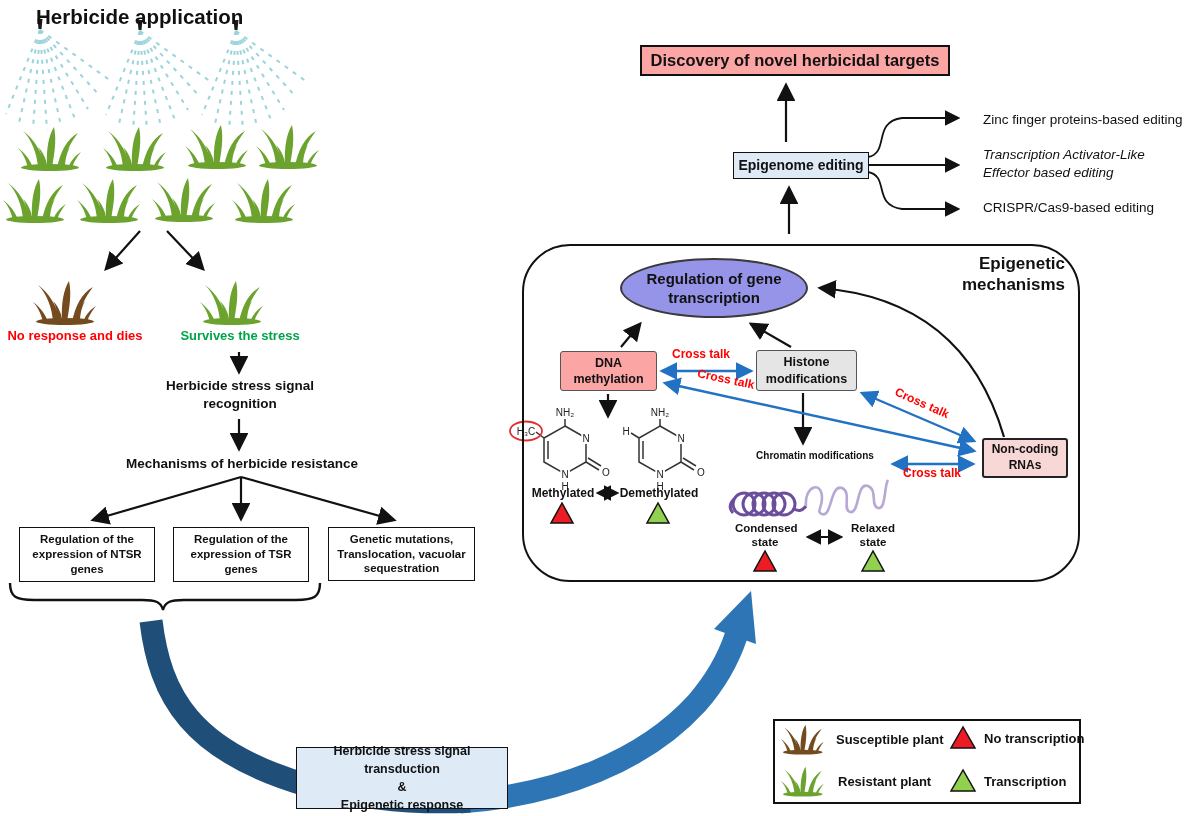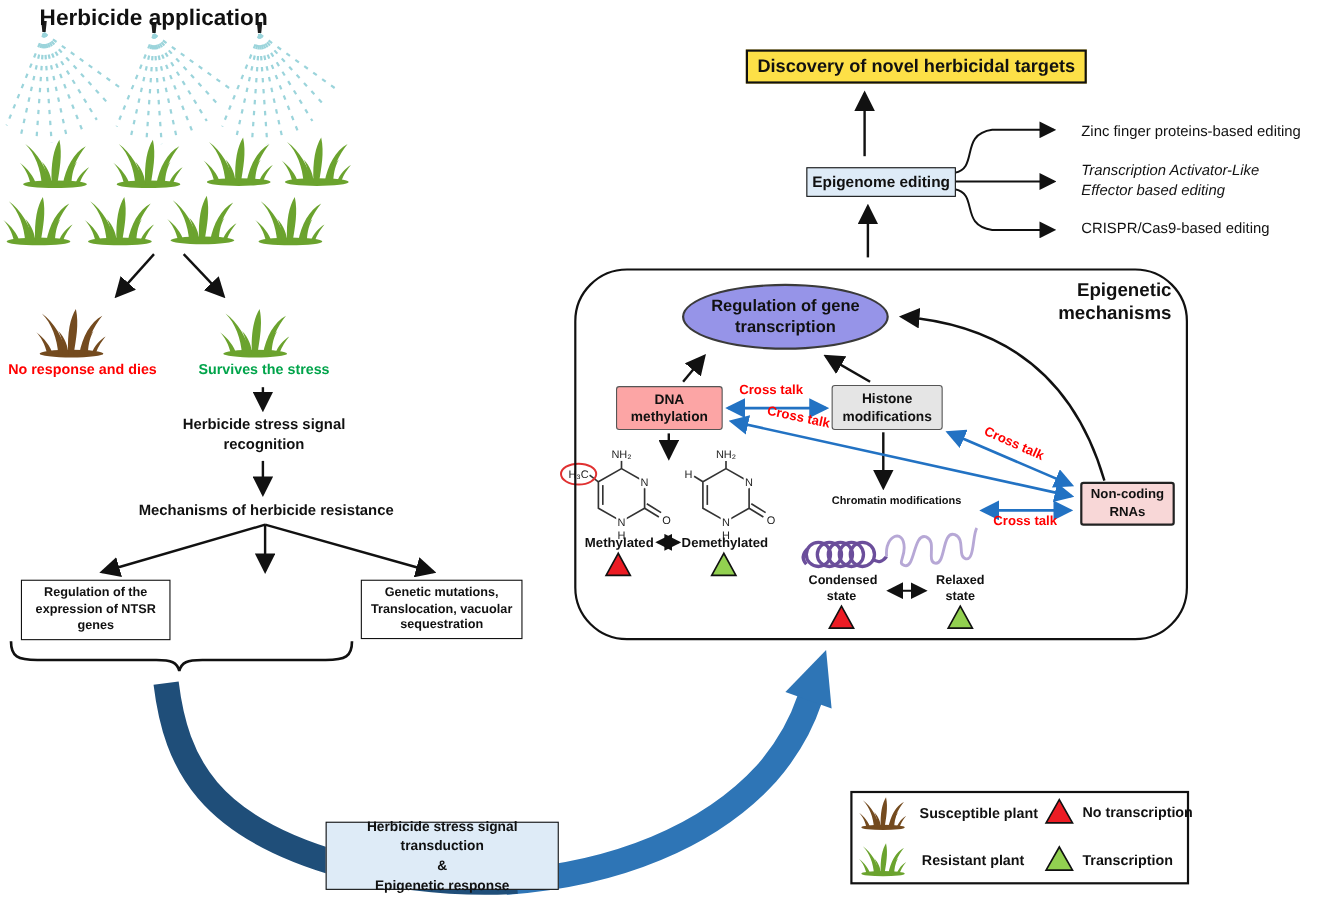--- a/index.html
+++ b/index.html
@@ -169,29 +169,30 @@
     <use href="#grass" transform="translate(781,766) scale(0.68)" fill="#6BA32E"></use>
   </svg>
 
   <div class="abs b nw" style="left:36px;top:5px;font-size:20.5px;">Herbicide application</div>
   <div class="abs b ctr nw" style="left:0px;top:328px;width:150px;font-size:13px;color:#FF0000;">No response and dies</div>
   <div class="abs b ctr nw" style="left:176px;top:328px;width:128px;font-size:13px;color:#00A44A;">Survives the stress</div>
   <div class="abs b ctr" style="left:162px;top:377px;width:156px;font-size:13.5px;line-height:1.3;">Herbicide stress signal recognition</div>
   <div class="abs b ctr nw" style="left:118px;top:456px;width:248px;font-size:13.5px;">Mechanisms of herbicide resistance</div>
 
   <div class="abs box" style="left:19px;top:527px;width:136px;height:55px;font-size:11.5px;">Regulation of the expression of NTSR genes</div>
+  <div class="abs box" style="left:173px;top:527px;width:136px;height:55px;font-size:11.5px;">Regulation of the expression of TSR genes</div>
   <div class="abs box" style="left:328px;top:527px;width:147px;height:54px;font-size:11.5px;">Genetic mutations, Translocation, vacuolar sequestration</div>
 
   <div class="abs box colbox" style="left:296px;top:747px;width:212px;height:62px;background:#DEEBF7;font-size:12.5px;line-height:1.45;">
     <div>Herbicide stress signal transduction</div>
     <div>&amp;</div>
     <div>Epigenetic response</div>
   </div>
 
-  <div class="abs box" style="left:640px;top:45px;width:310px;height:31px;background:#fde047;border-width:2px;font-size:16.5px;margin-left:38px;">Discovery of novel herbicidal targets</div>
+  <div class="abs box" style="left:640px;top:45px;width:310px;height:31px;background:#fca5a5;border-width:2px;font-size:16.5px;">Discovery of novel herbicidal targets</div>
   <div class="abs box" style="left:733px;top:152px;width:136px;height:27px;background:#DEEBF7;font-size:14px;">Epigenome editing</div>
   <div class="abs nw" style="left:983px;top:112px;font-size:13.5px;">Zinc finger proteins-based editing</div>
   <div class="abs" style="left:983px;top:146px;width:182px;font-size:13.5px;line-height:1.3;font-style:italic;">Transcription Activator-Like Effector based editing</div>
   <div class="abs nw" style="left:983px;top:200px;font-size:13.5px;">CRISPR/Cas9-based editing</div>
 
   <div class="abs" style="left:522px;top:244px;width:558px;height:338px;border:2.5px solid #111;border-radius:48px;"></div>
   <div class="abs b ctr" style="left:950px;top:253px;width:115px;font-size:17px;line-height:1.25;text-align:right;">Epigenetic mechanisms</div>
 
   <div class="abs box" style="left:620px;top:258px;width:188px;height:60px;background:#9694E8;border:2px solid #3a3a3a;border-radius:50%;font-size:15px;padding:0 14px;">Regulation of gene transcription</div>
 

